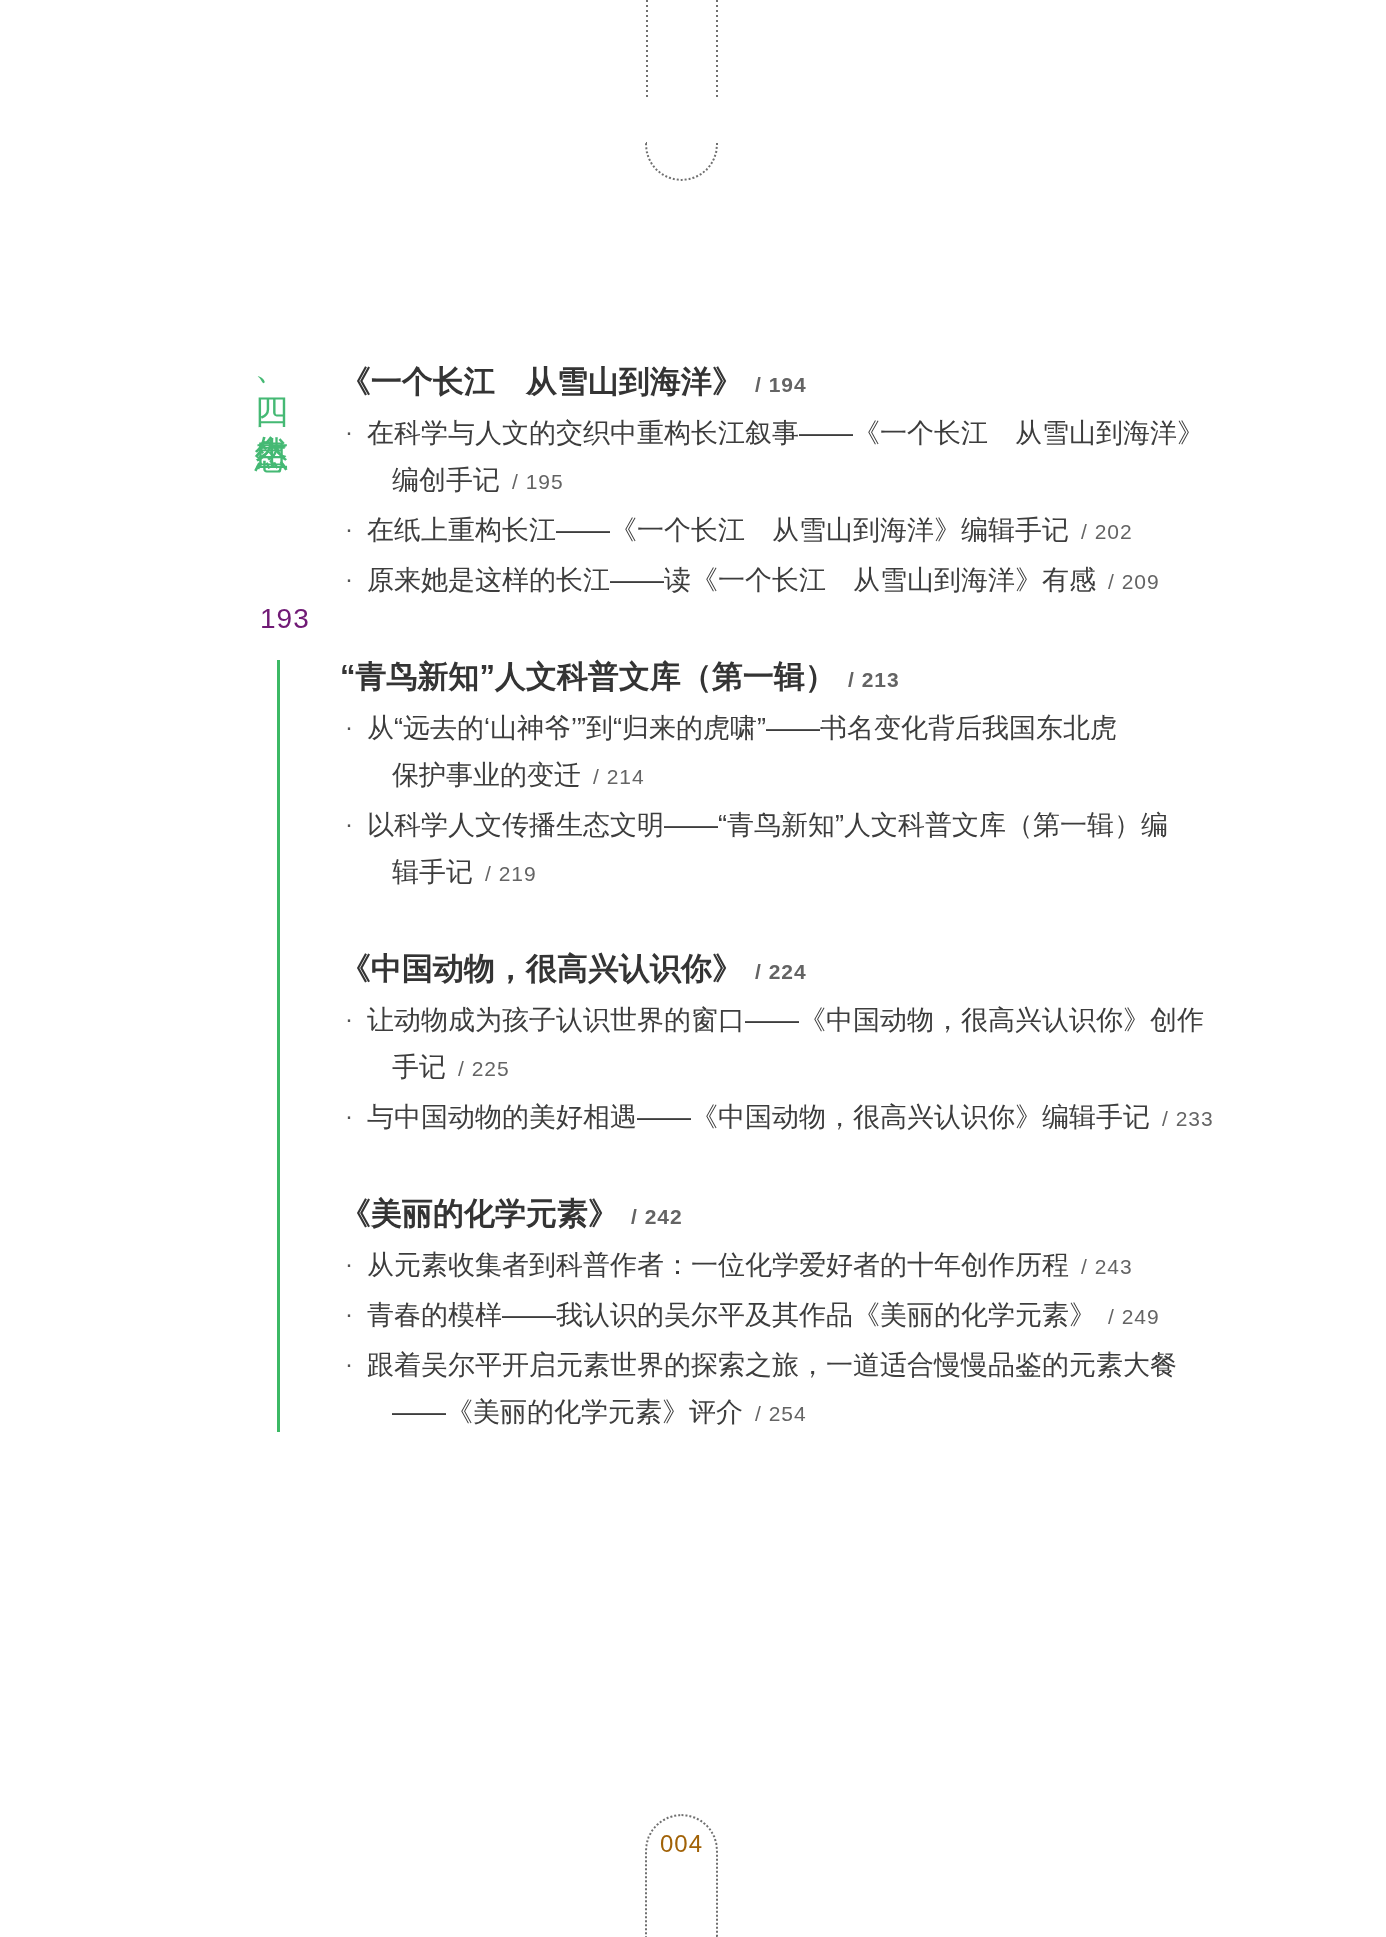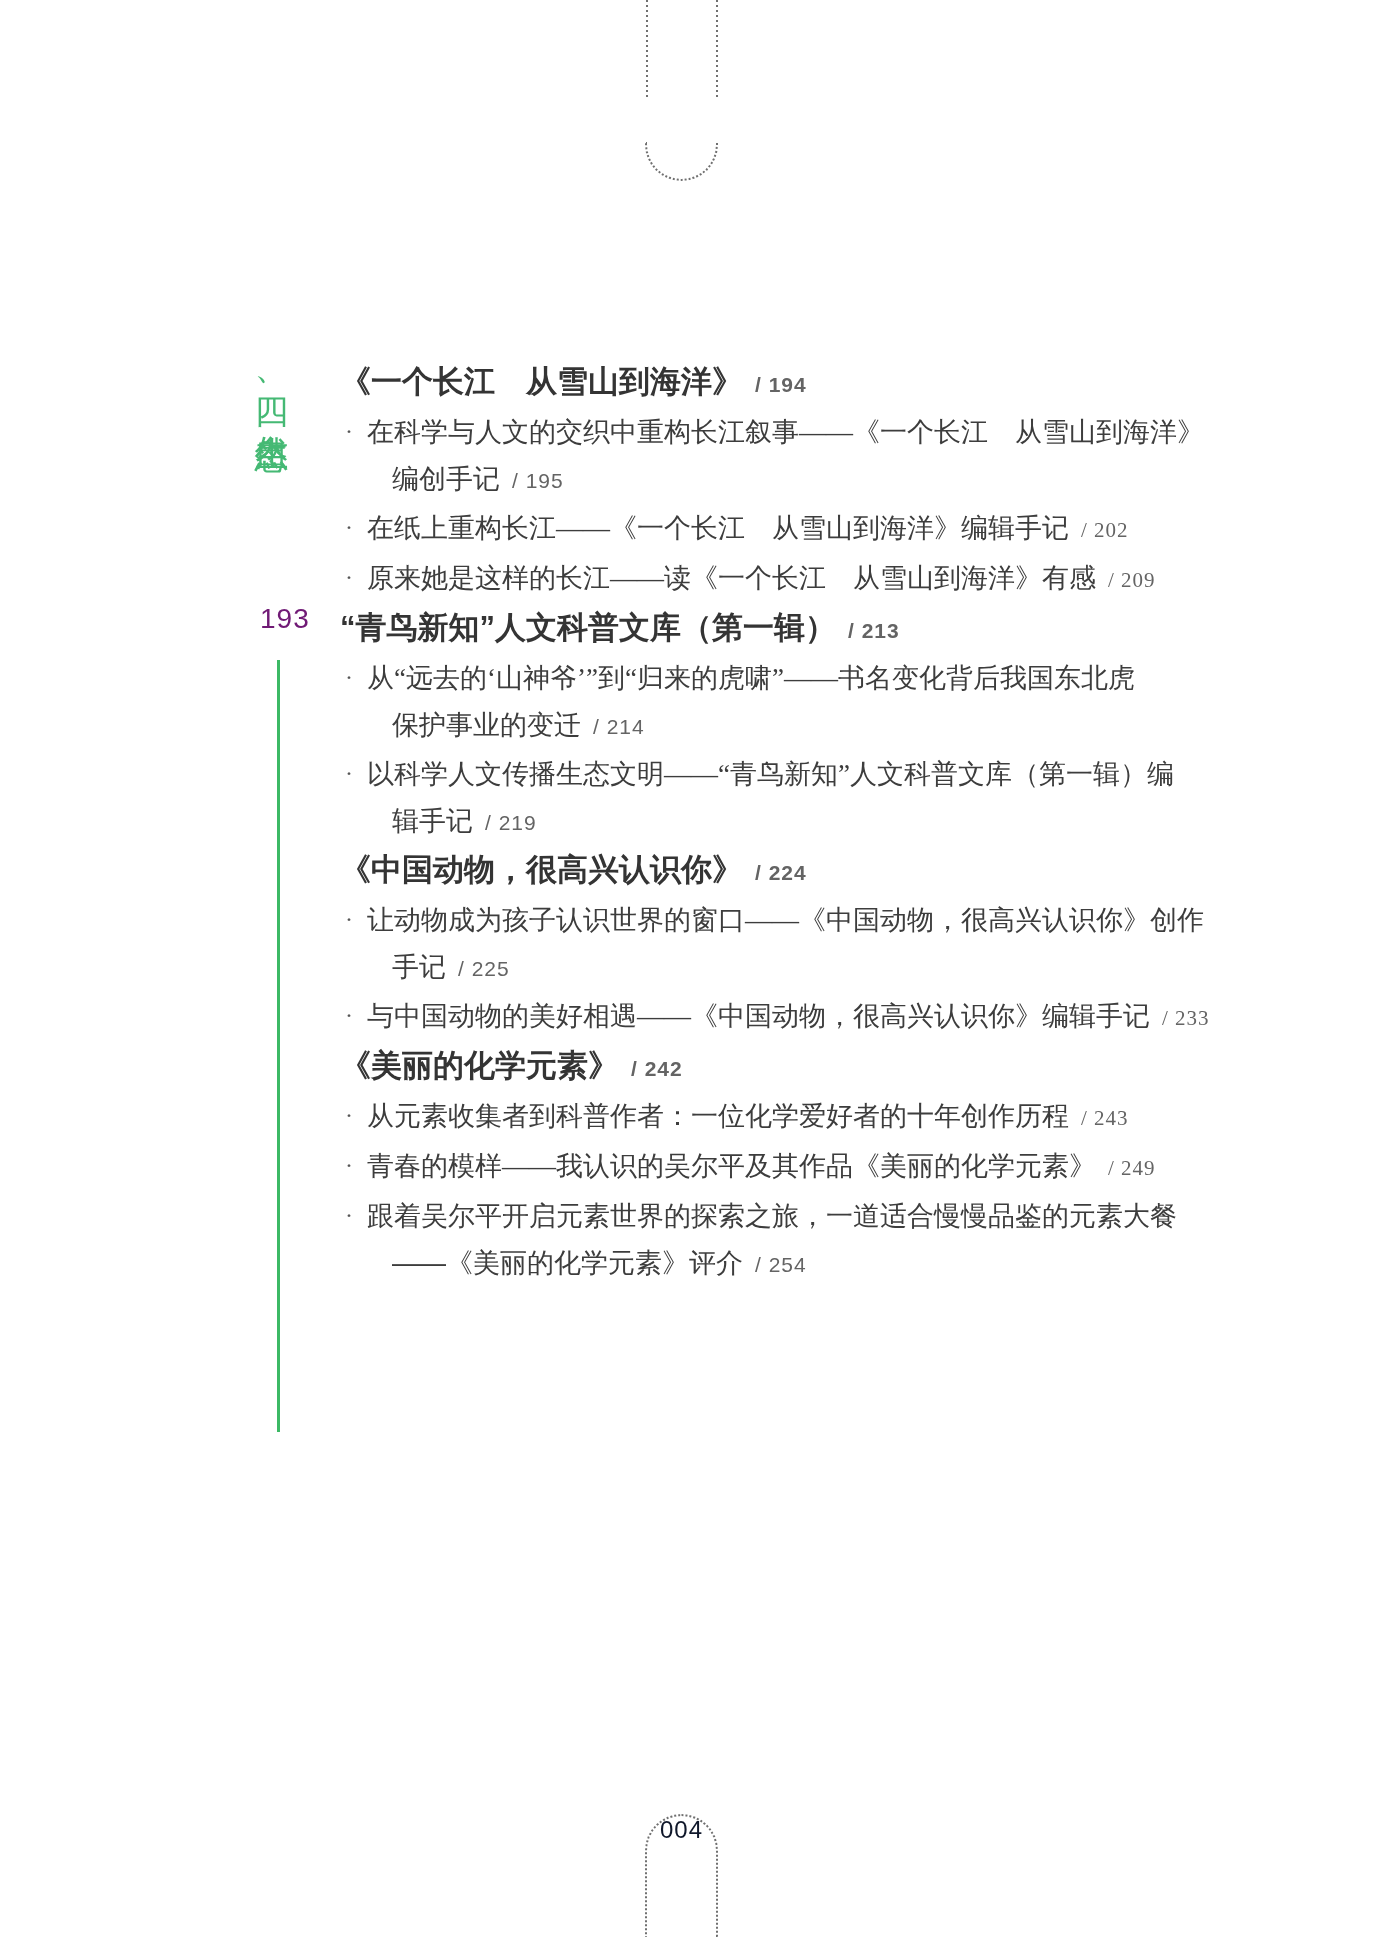--- a/index.html
+++ b/index.html
@@ -34,42 +34,42 @@
     font-size:28px; color:#701a75; letter-spacing:1px;
   }
   .side-rule {
     position:absolute; left:277px; top:660px; width:3px; height:772px;
     background:#3cb965;
   }
 
   
   .toc { position:absolute; left:340px; top:358px; width:740px; }
   .toc-section { margin:0; padding:0; }
-  .toc-section + .toc-section { }
+  .toc-section + .toc-section { margin-top:48px; }
   .toc-title {
     margin:0; font-weight:700; font-size:31px; line-height:47px; color:#343434;
     white-space:nowrap;
   }
   .toc-line {
     font-size:27px; line-height:47px; color:#3d3d3d; white-space:nowrap;
   }
-  .toc-line.first { padding-left:5px;font-family:Liberation Serif, serif; }
+  .toc-line.first { padding-left:5px; }
   .toc-line.cont  { padding-left:52px; }
   .dot { font-size:24px; color:#555555; margin-right:14px; vertical-align:2px; }
   .pg  { font-size:21px; color:#646464; margin-left:12px; letter-spacing:1px; white-space:nowrap; }
 
   
   .footer-dome {
     position:absolute; left:645px; top:1814px; width:69px; height:123px;
     border:2px dotted #707070; border-bottom:none;
     border-radius:38px 38px 0 0;
   }
   .footer-page {
-    text-align:center;
-    font-size:24px; color:#0f172a; letter-spacing:1px;
+    margin-top:14px; text-align:center;
+    font-size:24px; color:#a16207; letter-spacing:1px;
   }
 </style>
 </head>
 <body>
 
 <div class="page">
 
   <div class="deco-line deco-line-left"></div>
   <div class="deco-line deco-line-right"></div>
   <div class="deco-cup"></div>

